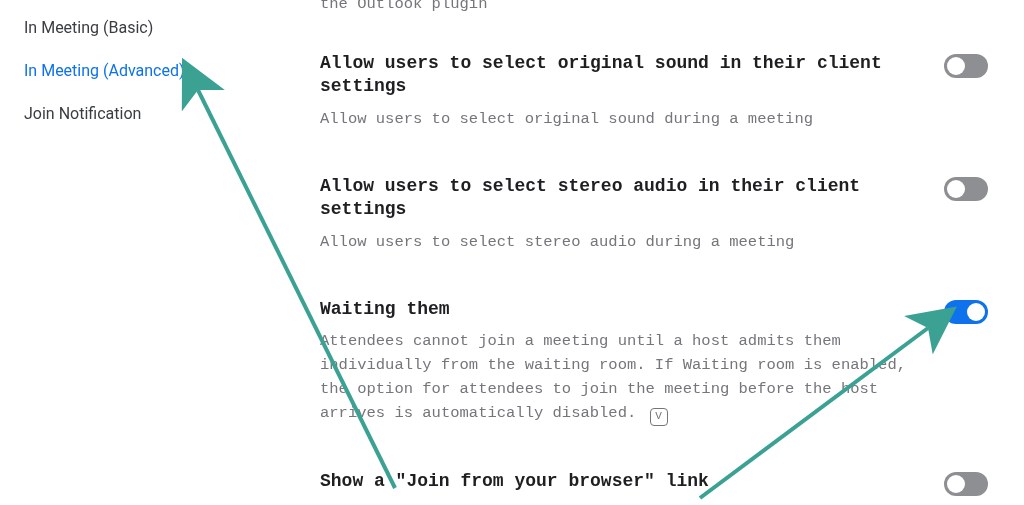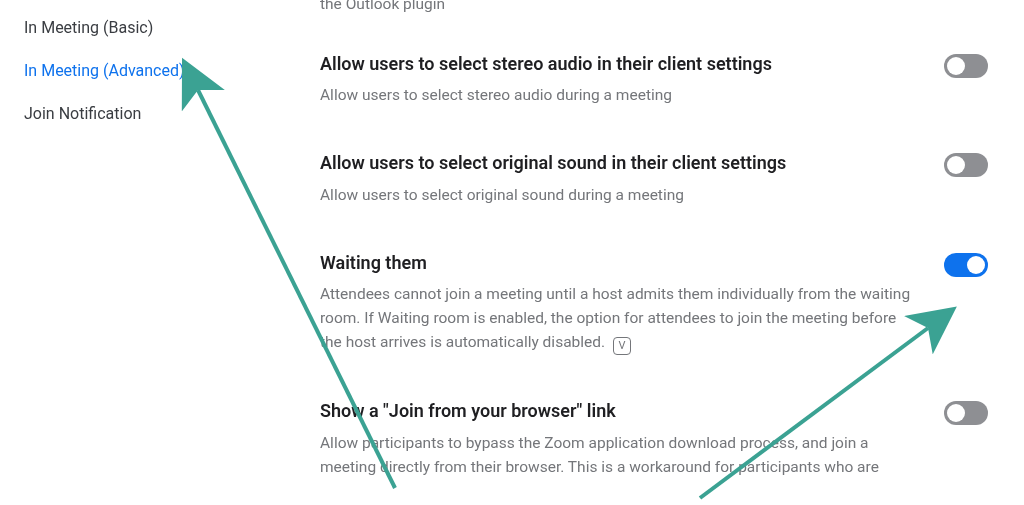--- a/index.html
+++ b/index.html
@@ -20,20 +20,21 @@
     font-size: 16px;
     color: #3a3d42;
     margin-bottom: 24px;
     cursor: pointer;
   }
   .sidebar-item.active { color: #0E72ED; }
   .main {
     flex: 1;
     padding: 0 36px 0 60px;
     overflow: hidden;
+    font-family: Liberation Mono, monospace;
   }
   .setting-row {
     display: flex;
     align-items: flex-start;
     margin-bottom: 44px;
   }
   .setting-row.fragment { margin-top: -8px; margin-bottom: 36px; }
   .setting-text { flex: 1; padding-right: 32px; }
   .setting-title {
     font-size: 18px;
@@ -97,32 +98,32 @@
   <main class="main">
 
     <div class="setting-row fragment">
       <div class="setting-text">
         <div class="setting-desc">the Outlook plugin</div>
       </div>
     </div>
 
     <div class="setting-row">
       <div class="setting-text">
-        <div class="setting-title">Allow users to select stereo audio in their client settings</div>
-        <div class="setting-desc">Allow users to select stereo audio during a meeting</div>
+        <div class="setting-title">Allow users to select original sound in their client settings</div>
+        <div class="setting-desc">Allow users to select original sound during a meeting</div>
       </div>
       <div class="toggle off">
           <div class="knob"></div>
         </div>
     </div>
 
     <div class="setting-row">
       <div class="setting-text">
-        <div class="setting-title">Allow users to select original sound in their client settings</div>
-        <div class="setting-desc">Allow users to select original sound during a meeting</div>
+        <div class="setting-title">Allow users to select stereo audio in their client settings</div>
+        <div class="setting-desc">Allow users to select stereo audio during a meeting</div>
       </div>
       <div class="toggle off">
           <div class="knob"></div>
         </div>
     </div>
 
     <div class="setting-row">
       <div class="setting-text">
         <div class="setting-title">Waiting them</div>
         <div class="setting-desc">

